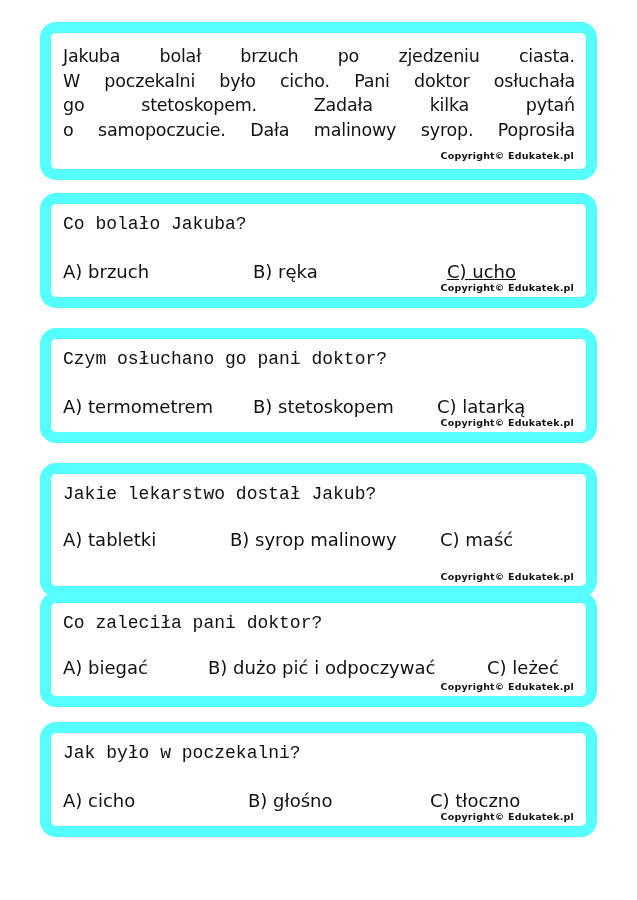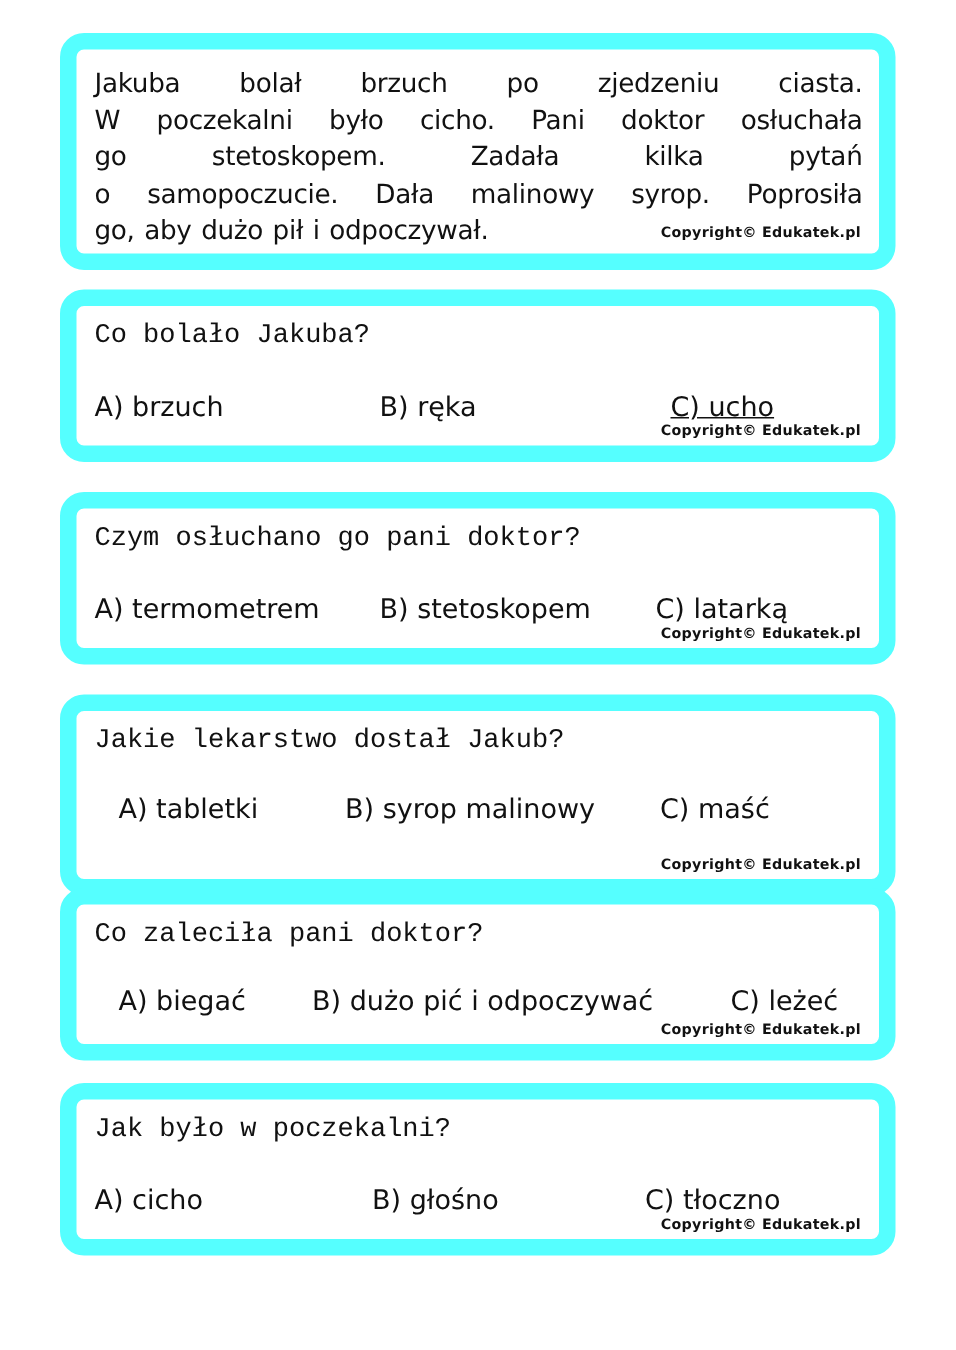--- a/index.html
+++ b/index.html
@@ -87,21 +87,20 @@
   </style>
 </head>
 <body>
 
 <div class="card story">
   <div class="story-text">
     <span class="line">Jakuba bolał brzuch po zjedzeniu ciasta.</span>
     <span class="line">W poczekalni było cicho. Pani doktor osłuchała</span>
     <span class="line">go stetoskopem. Zadała kilka pytań</span>
     <span class="line">o samopoczucie. Dała malinowy syrop. Poprosiła</span>
-    <span class="line last">go, aby  dużo pił i odpoczywał.</span>
   </div>
   <div class="copyright">Copyright© Edukatek.pl</div>
 </div>
 
 <div class="card q" style="top:193px;">
   <div class="question">Co bolało Jakuba?</div>
   <div class="answer" style="left:12px;">A) brzuch</div>
   <div class="answer" style="left:202px;">B) ręka</div>
   <div class="answer" style="left:396px;text-decoration:underline;">C) ucho</div>
   <div class="copyright">Copyright© Edukatek.pl</div>
@@ -110,29 +109,29 @@
 <div class="card q" style="top:328px;">
   <div class="question">Czym osłuchano go pani doktor?</div>
   <div class="answer" style="left:12px;">A) termometrem</div>
   <div class="answer" style="left:202px;">B) stetoskopem</div>
   <div class="answer" style="left:386px;">C) latarką</div>
   <div class="copyright">Copyright© Edukatek.pl</div>
 </div>
 
 <div class="card q" style="top:463px; height:134px;">
   <div class="question">Jakie lekarstwo dostał Jakub?</div>
-  <div class="answer" style="left:28px; top:55px;text-align:right;">A) tabletki</div>
+  <div class="answer" style="left:12px; top:55px;text-align:right;">A) tabletki</div>
   <div class="answer" style="left:179px; top:55px;">B) syrop malinowy</div>
   <div class="answer" style="left:389px; top:55px;">C) maść</div>
   <div class="copyright">Copyright© Edukatek.pl</div>
 </div>
 
 <div class="card q" style="top:592px;">
   <div class="question">Co zaleciła pani doktor?</div>
-  <div class="answer" style="left:12px; top:54px;margin-left:16px;">A) biegać</div>
+  <div class="answer" style="left:12px; top:54px;">A) biegać</div>
   <div class="answer" style="left:157px; top:54px;">B) dużo pić i odpoczywać</div>
   <div class="answer" style="left:436px; top:54px;">C) leżeć</div>
   <div class="copyright">Copyright© Edukatek.pl</div>
 </div>
 
 <div class="card q" style="top:722px;">
   <div class="question">Jak było w poczekalni?</div>
   <div class="answer" style="left:12px;">A) cicho</div>
   <div class="answer" style="left:197px;">B) głośno</div>
   <div class="answer" style="left:379px;">C) tłoczno</div>

